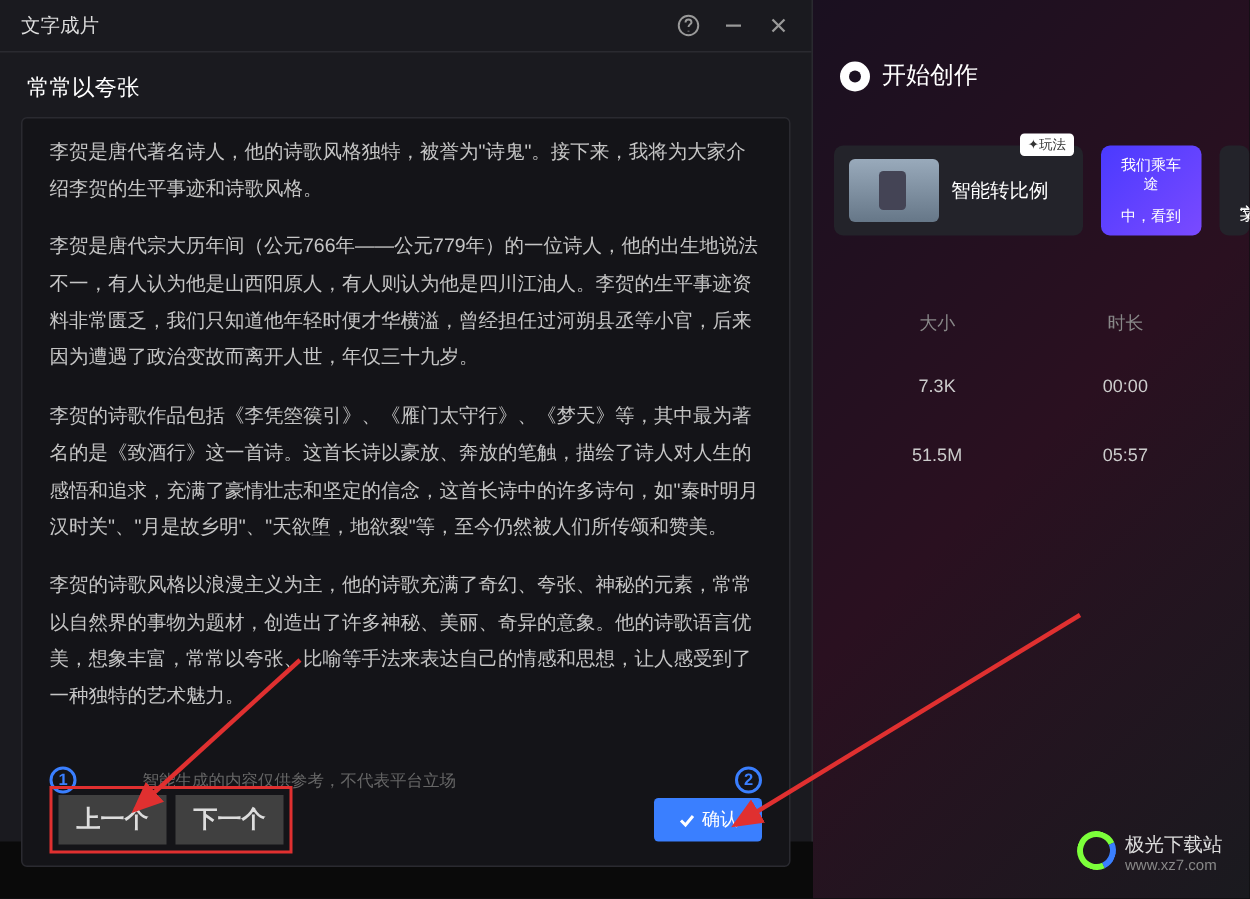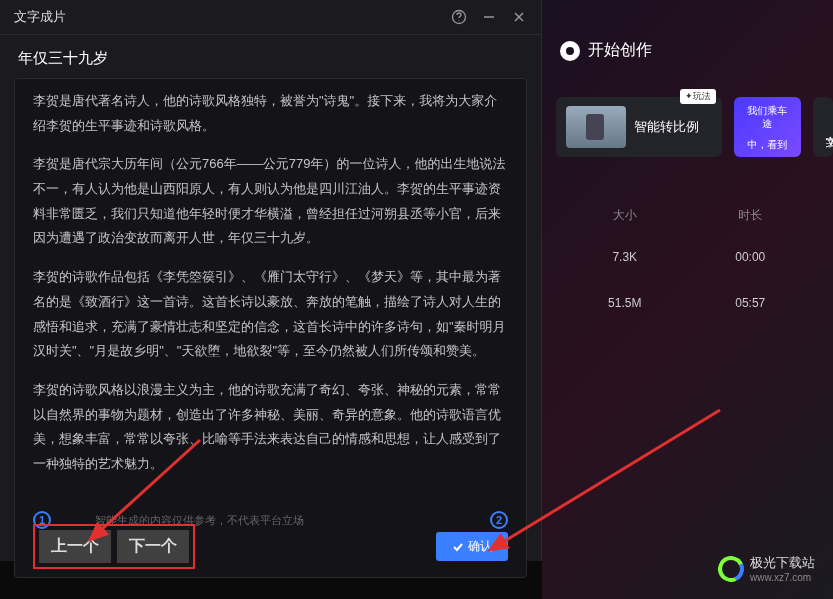--- a/index.html
+++ b/index.html
@@ -219,21 +219,20 @@
 }
 .arrow {
   position: absolute;
   pointer-events: none;
 }
 .logo-area {
   position: absolute;
   right: 18px;
   bottom: 16px;
   display: flex;
-  align-items: center;
   gap: 6px;
 }
 .logo-ring {
   width: 26px;
   height: 26px;
   border: 4px solid #7cff3a;
   border-right-color: #3a7fff;
   border-radius: 50%;
   transform: rotate(20deg);
 }
@@ -259,21 +258,21 @@
           </svg>
       </span>
       <span class="ctrl-icon">
         <svg viewBox="0 0 16 16" stroke="currentColor" stroke-width="1.5">
             <line x1="4" y1="4" x2="12" y2="12"></line>
             <line x1="12" y1="4" x2="4" y2="12"></line>
           </svg>
       </span>
     </div>
   </div>
-  <div class="section-title">年仅三十九岁</div>
+  <div class="section-title">常常以夸张</div>
   <div class="content-box">
     <div class="content-text">
       <p>李贺是唐代著名诗人，他的诗歌风格独特，被誉为"诗鬼"。接下来，我将为大家介绍李贺的生平事迹和诗歌风格。</p>
       <p>李贺是唐代宗大历年间（公元766年——公元779年）的一位诗人，他的出生地说法不一，有人认为他是山西阳原人，有人则认为他是四川江油人。李贺的生平事迹资料非常匮乏，我们只知道他年轻时便才华横溢，曾经担任过河朔县丞等小官，后来因为遭遇了政治变故而离开人世，年仅三十九岁。</p>
       <p>李贺的诗歌作品包括《李凭箜篌引》、《雁门太守行》、《梦天》等，其中最为著名的是《致酒行》这一首诗。这首长诗以豪放、奔放的笔触，描绘了诗人对人生的感悟和追求，充满了豪情壮志和坚定的信念，这首长诗中的许多诗句，如"秦时明月汉时关"、"月是故乡明"、"天欲堕，地欲裂"等，至今仍然被人们所传颂和赞美。</p>
       <p>李贺的诗歌风格以浪漫主义为主，他的诗歌充满了奇幻、夸张、神秘的元素，常常以自然界的事物为题材，创造出了许多神秘、美丽、奇异的意象。他的诗歌语言优美，想象丰富，常常以夸张、比喻等手法来表达自己的情感和思想，让人感受到了一种独特的艺术魅力。</p>
 
     </div>
     <div class="footer-row">
       <span class="marker">1</span>

